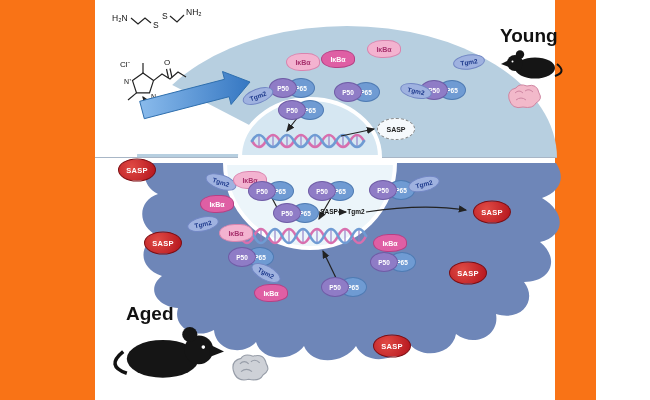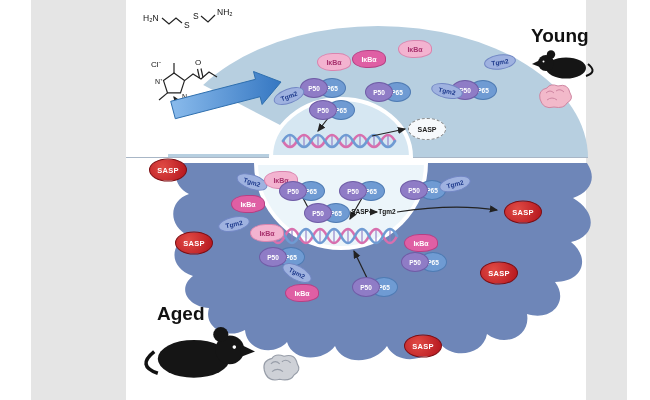--- a/index.html
+++ b/index.html
@@ -1,22 +1,21 @@
 <!DOCTYPE html>
 <html><head>
 <meta charset="utf-8">
 <style>
   html,body{margin:0;padding:0;}
   .stage{
     position:relative;
     width:596px;height:400px;
-    background:#e5e5e5;
+    background:#f97316;
     overflow:hidden;
     font-family:"Liberation Sans",sans-serif;
-    margin-left:31px;
   }
   .white-panel{
     position:absolute;left:95px;top:0;width:460px;height:400px;
     background:#ffffff;
   }
   svg.scene{position:absolute;left:0;top:0;z-index:1;}
   svg.scene text{font-family:"Liberation Sans",sans-serif;}
   .mol-layer{position:absolute;left:0;top:0;width:650px;height:400px;z-index:2;pointer-events:none;}
   .mol{
     position:absolute;display:flex;align-items:center;justify-content:center;

